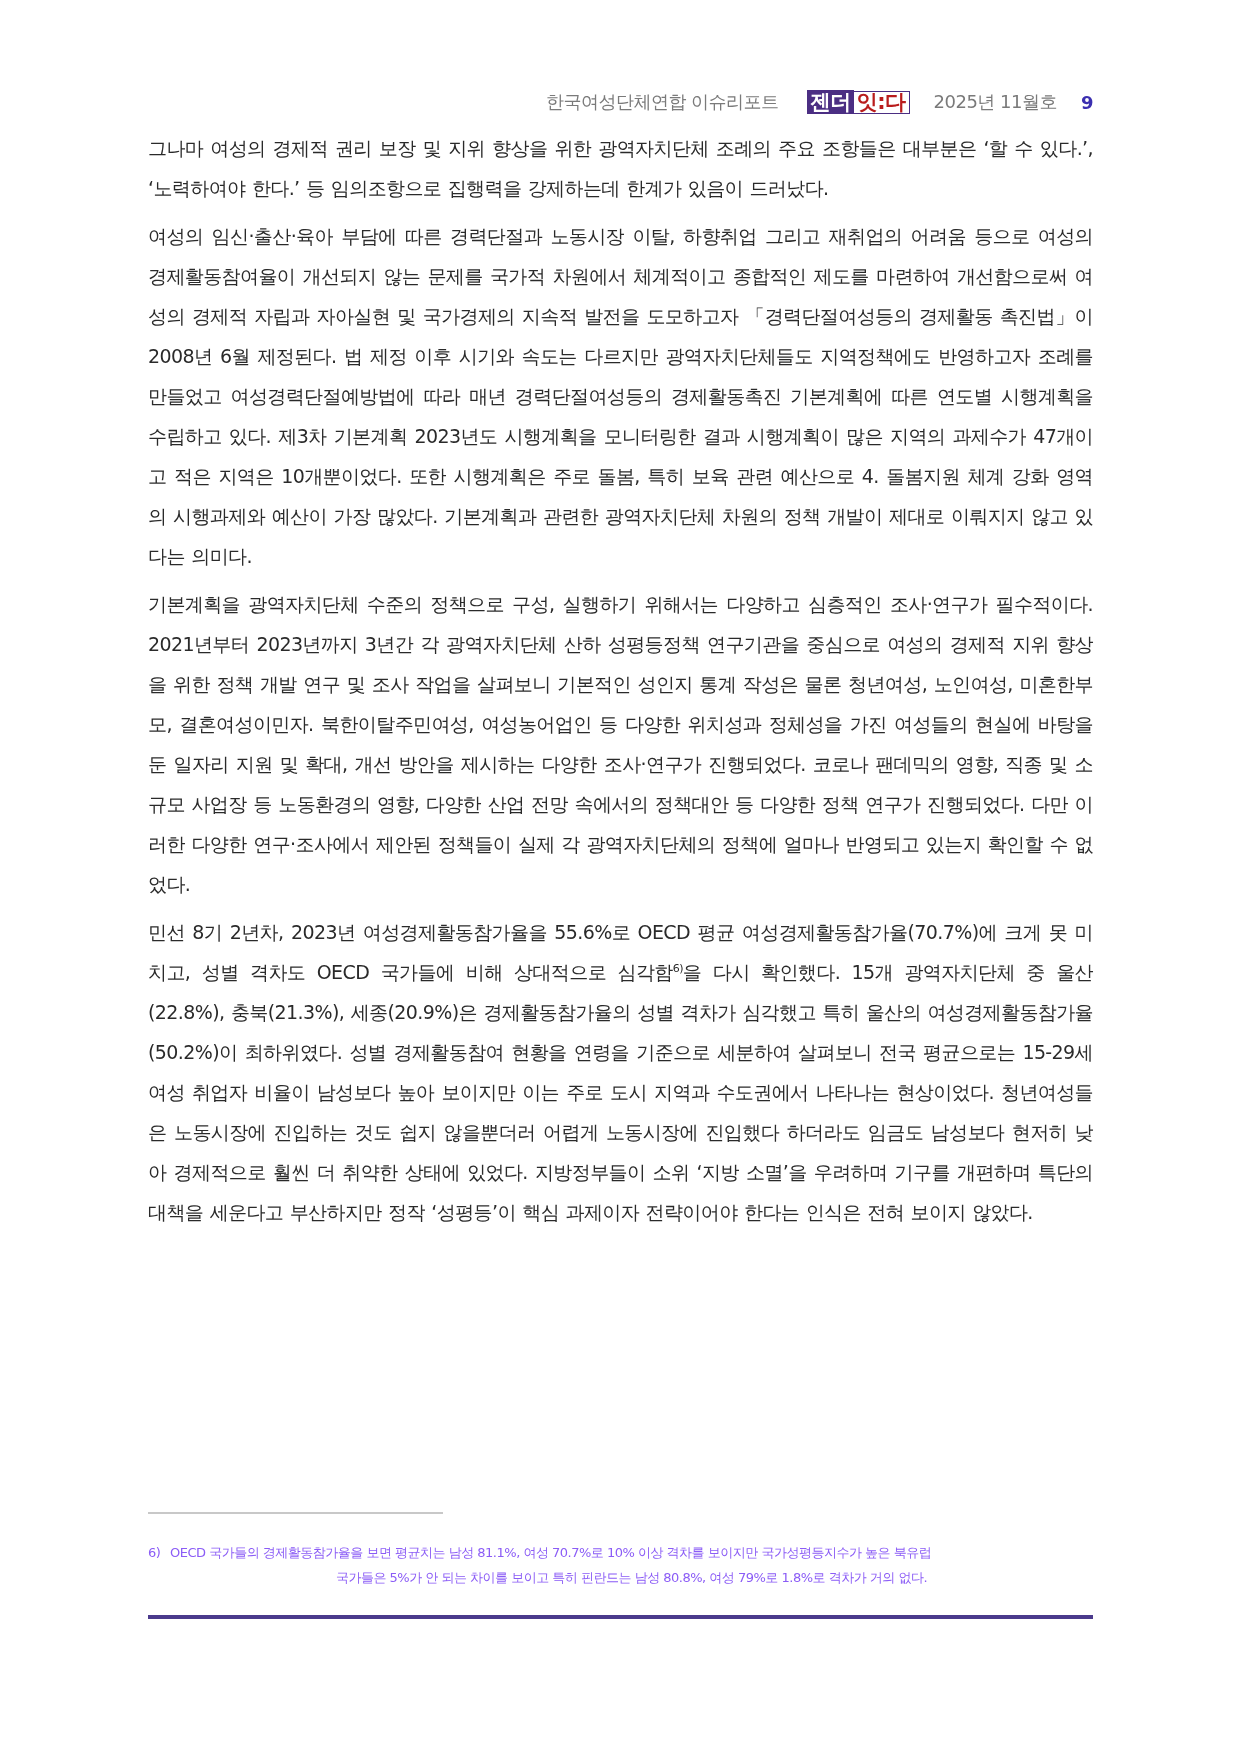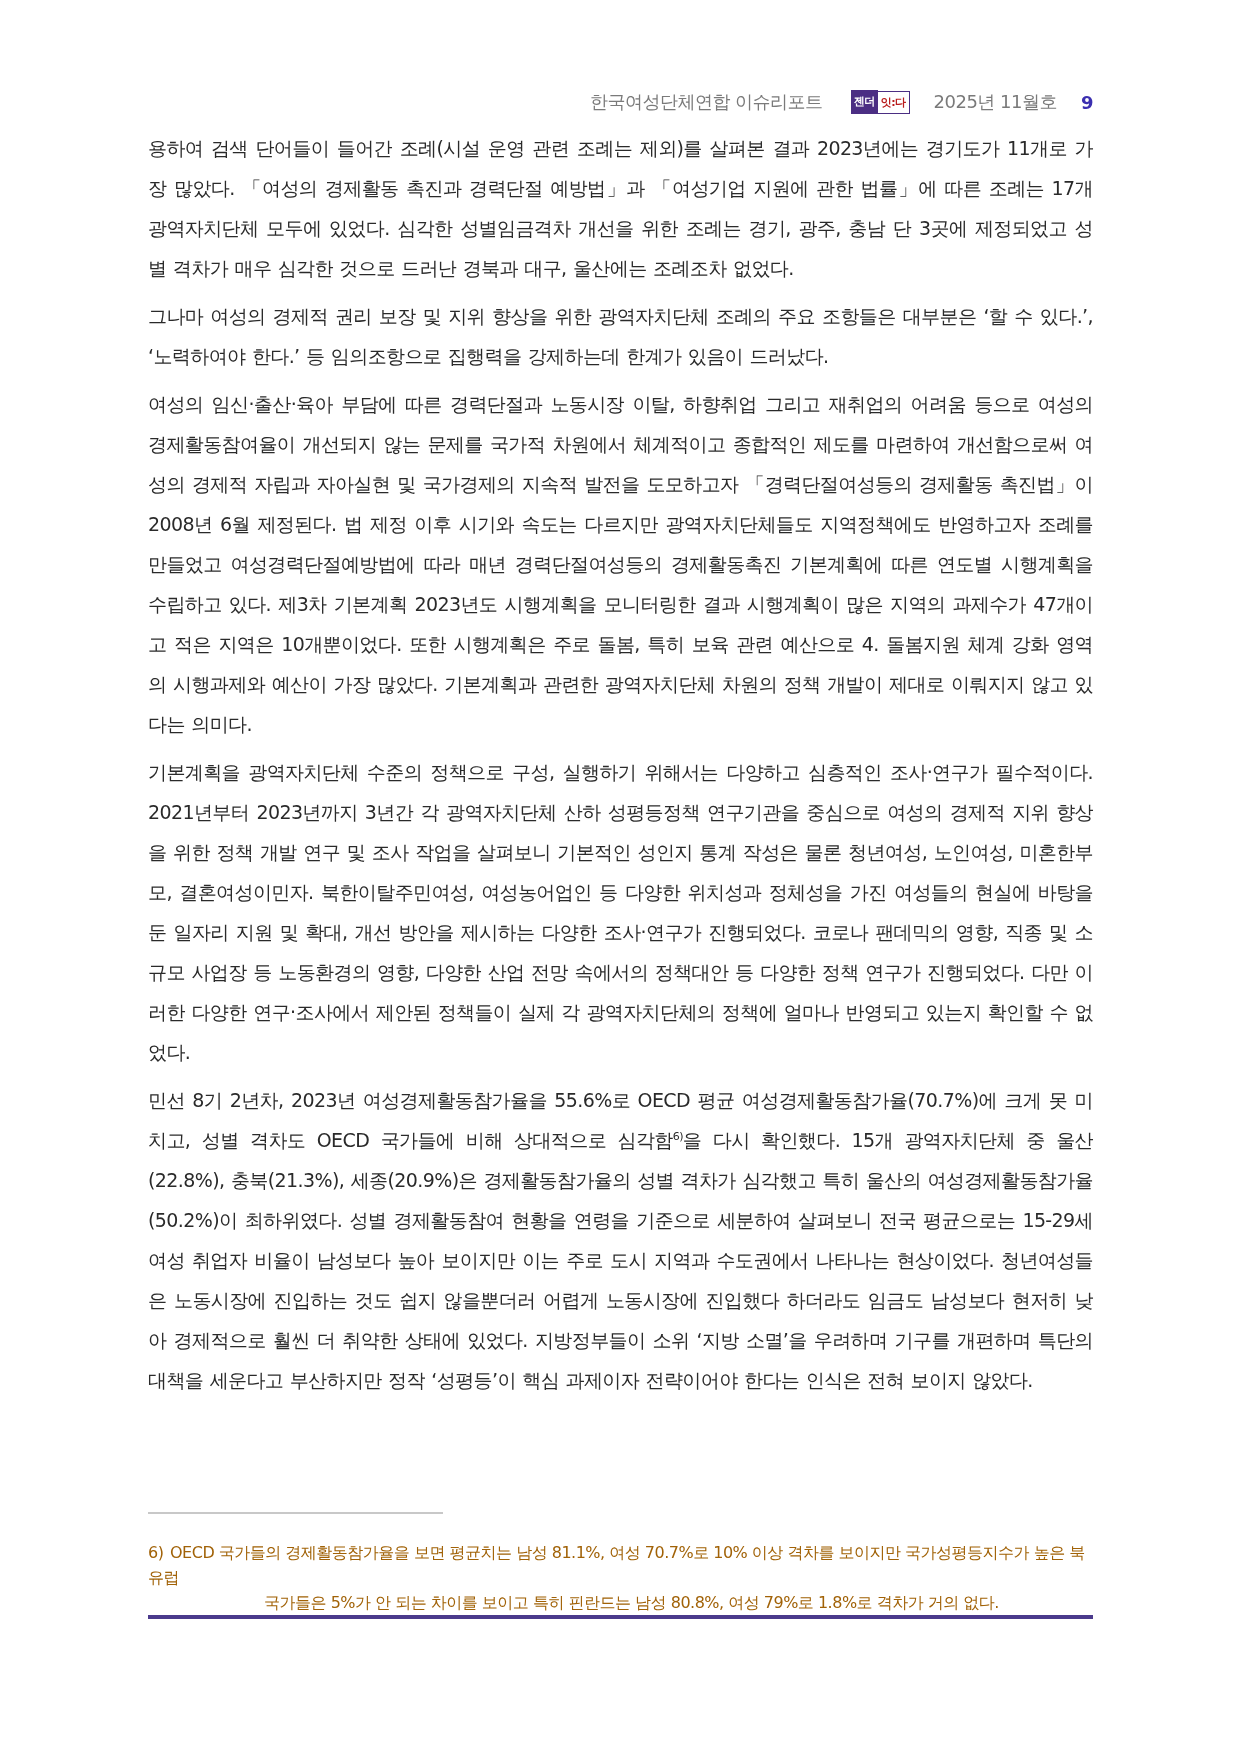--- a/index.html
+++ b/index.html
@@ -2,51 +2,50 @@
 <html><head>
 <meta charset="utf-8">
 <style>
   html, body { margin: 0; padding: 0; background: #ffffff; }
   body { width: 1239px; height: 1752px; position: relative; overflow: hidden;
          font-family: "DejaVu Sans", "Liberation Sans", sans-serif; color: #2a2a2a; }
   .header { position: absolute; top: 88px; right: 146px; height: 28px;
             display: flex; align-items: center; gap: 14px; font-size: 18px; color: #7a7a7a;
             letter-spacing: -0.5px; white-space: nowrap; }
   .header .org { margin-right: 14px; }
-  .logo { display: inline-flex; align-items: center; margin-right: 10px; font-weight: bold; font-size: 11px; text-align: center; }
+  .logo { display: inline-flex; align-items: center; margin-right: 10px; font-weight: bold; font-size: 21px; text-align: center; }
   .logo .filled { background: #4b2e83; color: #ffffff; padding: 0 3px; height: 24px; line-height: 24px; }
   .logo .outlined { border: 1.5px solid #4b2e83; color: #b91c1c; padding: 0 3px; height: 21px; line-height: 21px; border-left: none; }
   .header .issue { margin-right: 10px; }
   .header .page { color: #3b2fb0; font-weight: bold; }
   .body-text { position: absolute; left: 148px; top: 128px; width: 945px; }
   .para { font-size: 19px; line-height: 40px; text-align: justify; text-align-last: left;
           margin: 0 0 8px 0; letter-spacing: -0.6px; word-spacing: 1px; }
   .para sup { font-size: 11px; vertical-align: super; line-height: 0; }
   .fn-sep { position: absolute; left: 148px; top: 1512px; width: 295px; height: 2px; background: #c8c8c8; }
-  .footnote { position: absolute; left: 148px; top: 1540px; width: 945px; font-size: 16px;
-              line-height: 25px; color: #a16207; letter-spacing: -0.5px; }
+  .footnote { position: absolute; left: 148px; top: 1540px; width: 945px; font-size: 13px;
+              line-height: 25px; color: #8b5cf6; letter-spacing: -0.5px; }
   .footnote .fn-num { display: inline-block; width: 22px; }
   .footnote .fn-line2 { padding-left: 22px; text-align: center; }
   .bottom-rule { position: absolute; left: 148px; top: 1615px; width: 945px; height: 4px; background: #4b3a8c; }
 </style>
 </head>
 <body>
 
 <div class="header">
   <span class="org">한국여성단체연합 이슈리포트</span>
   <span class="logo">
     <span class="filled">젠더</span>
     <span class="outlined">잇:다</span>
   </span>
   <span class="issue">2025년 11월호</span>
   <span class="page">9</span>
 </div>
 
 <div class="body-text">
-  <p class="para">용하여 검색 단어들이 들어간 조례(시설 운영 관련 조례는 제외)를 살펴본 결과 2023년에는 경기도가 11개로 가장 많았다. 「여성의 경제활동 촉진과 경력단절 예방법」과 「여성기업 지원에 관한 법률」에 따른 조례는 17개 광역자치단체 모두에 있었다. 심각한 성별임금격차 개선을 위한 조례는 경기, 광주, 충남 단 3곳에 제정되었고 성별 격차가 매우 심각한 것으로 드러난 경북과 대구, 울산에는 조례조차 없었다.</p>
   <p class="para">그나마 여성의 경제적 권리 보장 및 지위 향상을 위한 광역자치단체 조례의 주요 조항들은 대부분은 ‘할 수 있다.’, ‘노력하여야 한다.’ 등 임의조항으로 집행력을 강제하는데 한계가 있음이 드러났다.</p>
   <p class="para">여성의 임신·출산·육아 부담에 따른 경력단절과 노동시장 이탈, 하향취업 그리고 재취업의 어려움 등으로 여성의 경제활동참여율이 개선되지 않는 문제를 국가적 차원에서 체계적이고 종합적인 제도를 마련하여 개선함으로써 여성의 경제적 자립과 자아실현 및 국가경제의 지속적 발전을 도모하고자 「경력단절여성등의 경제활동 촉진법」이 2008년 6월 제정된다. 법 제정 이후 시기와 속도는 다르지만 광역자치단체들도 지역정책에도 반영하고자 조례를 만들었고 여성경력단절예방법에 따라 매년 경력단절여성등의 경제활동촉진 기본계획에 따른 연도별 시행계획을 수립하고 있다. 제3차 기본계획 2023년도 시행계획을 모니터링한 결과 시행계획이 많은 지역의 과제수가 47개이고 적은 지역은 10개뿐이었다. 또한 시행계획은 주로 돌봄, 특히 보육 관련 예산으로 4. 돌봄지원 체계 강화 영역의 시행과제와 예산이 가장 많았다. 기본계획과 관련한 광역자치단체 차원의 정책 개발이 제대로 이뤄지지 않고 있다는 의미다.</p>
   <p class="para">기본계획을 광역자치단체 수준의 정책으로 구성, 실행하기 위해서는 다양하고 심층적인 조사·연구가 필수적이다. 2021년부터 2023년까지 3년간 각 광역자치단체 산하 성평등정책 연구기관을 중심으로 여성의 경제적 지위 향상을 위한 정책 개발 연구 및 조사 작업을 살펴보니 기본적인 성인지 통계 작성은 물론 청년여성, 노인여성, 미혼한부모, 결혼여성이민자. 북한이탈주민여성, 여성농어업인 등 다양한 위치성과 정체성을 가진 여성들의 현실에 바탕을 둔 일자리 지원 및 확대, 개선 방안을 제시하는 다양한 조사·연구가 진행되었다. 코로나 팬데믹의 영향, 직종 및 소규모 사업장 등 노동환경의 영향, 다양한 산업 전망 속에서의 정책대안 등 다양한 정책 연구가 진행되었다. 다만 이러한 다양한 연구·조사에서 제안된 정책들이 실제 각 광역자치단체의 정책에 얼마나 반영되고 있는지 확인할 수 없었다.</p>
   <p class="para"><span>민선 8기 2년차, 2023년 여성경제활동참가율을 55.6%로 OECD 평균 여성경제활동참가율(70.7%)에 크게 못 미치고, 성별 격차도 OECD 국가들에 비해 상대적으로 심각함</span><sup>6)</sup><span>을 다시 확인했다. 15개 광역자치단체 중 울산(22.8%), 충북(21.3%), 세종(20.9%)은 경제활동참가율의 성별 격차가 심각했고 특히 울산의 여성경제활동참가율(50.2%)이 최하위였다. 성별 경제활동참여 현황을 연령을 기준으로 세분하여 살펴보니 전국 평균으로는 15-29세 여성 취업자 비율이 남성보다 높아 보이지만 이는 주로 도시 지역과 수도권에서 나타나는 현상이었다. 청년여성들은 노동시장에 진입하는 것도 쉽지 않을뿐더러 어렵게 노동시장에 진입했다 하더라도 임금도 남성보다 현저히 낮아 경제적으로 훨씬 더 취약한 상태에 있었다. 지방정부들이 소위 ‘지방 소멸’을 우려하며 기구를 개편하며 특단의 대책을 세운다고 부산하지만 정작 ‘성평등’이 핵심 과제이자 전략이어야 한다는 인식은 전혀 보이지 않았다.</span></p>
 </div>
 
 <div class="fn-sep"></div>
 
 <div class="footnote">
   <div><span class="fn-num">6)</span><span>OECD 국가들의 경제활동참가율을 보면 평균치는 남성 81.1%, 여성 70.7%로 10% 이상 격차를 보이지만 국가성평등지수가 높은 북유럽</span></div>

